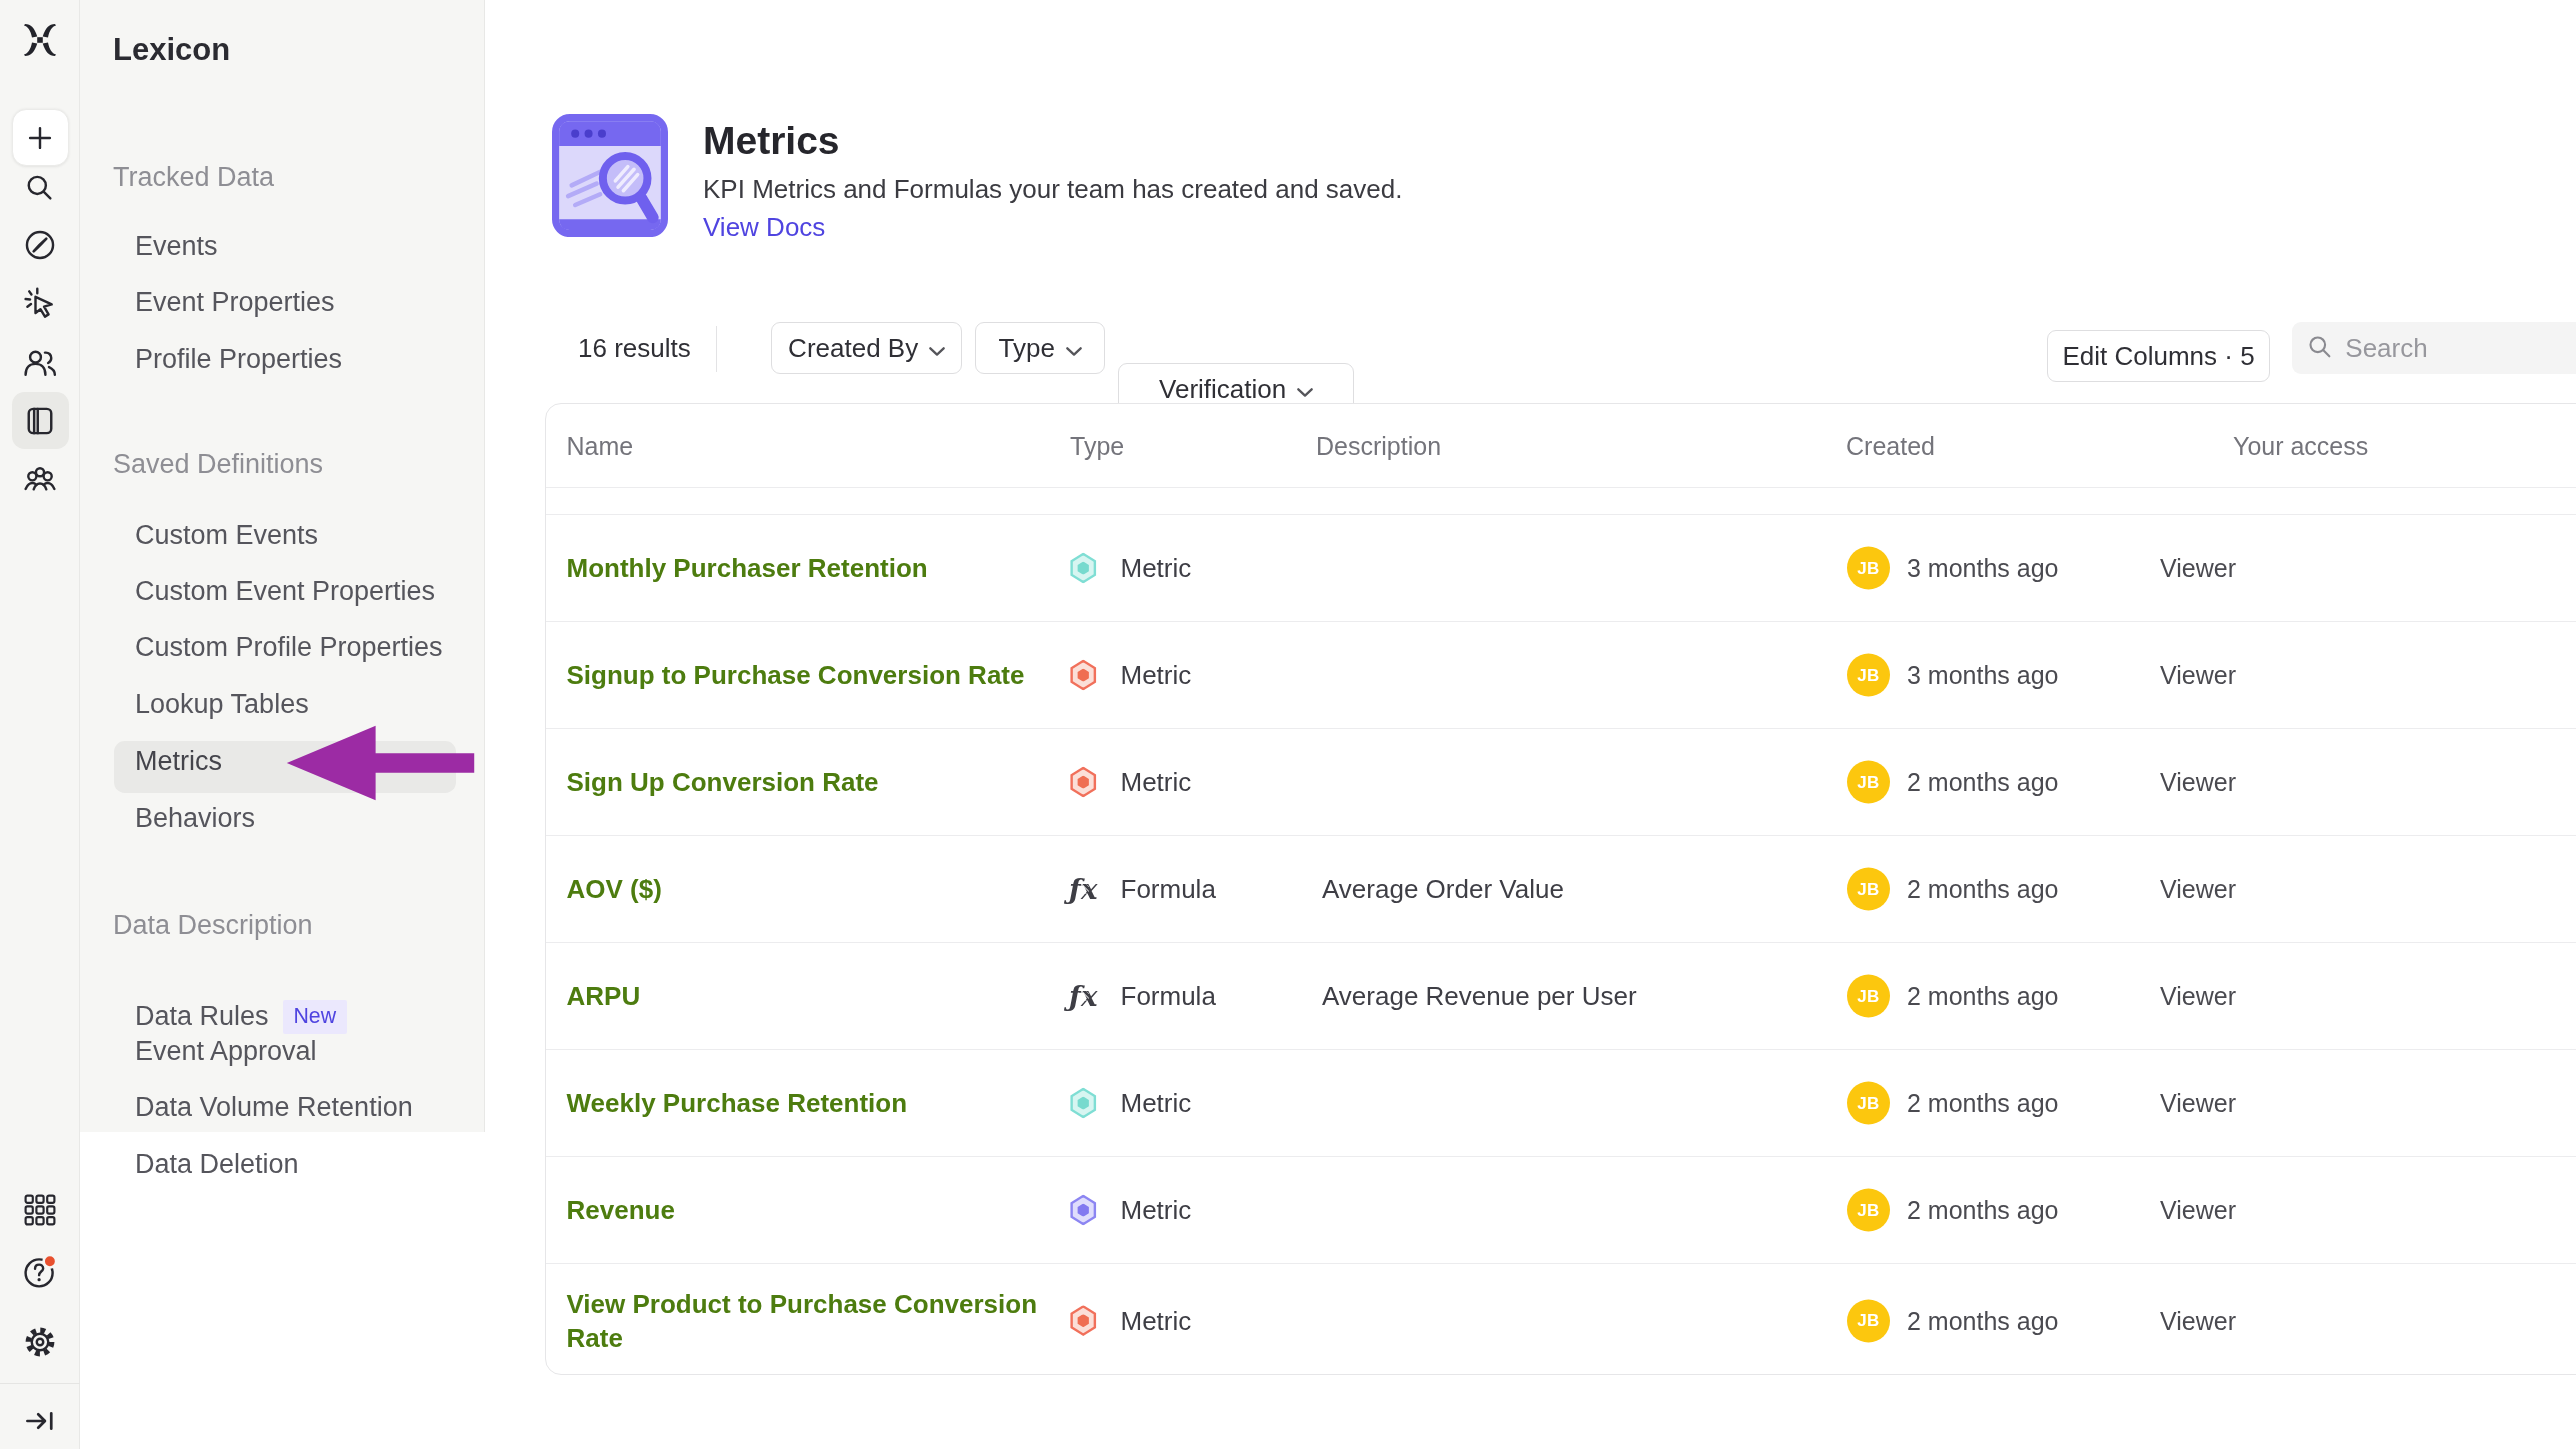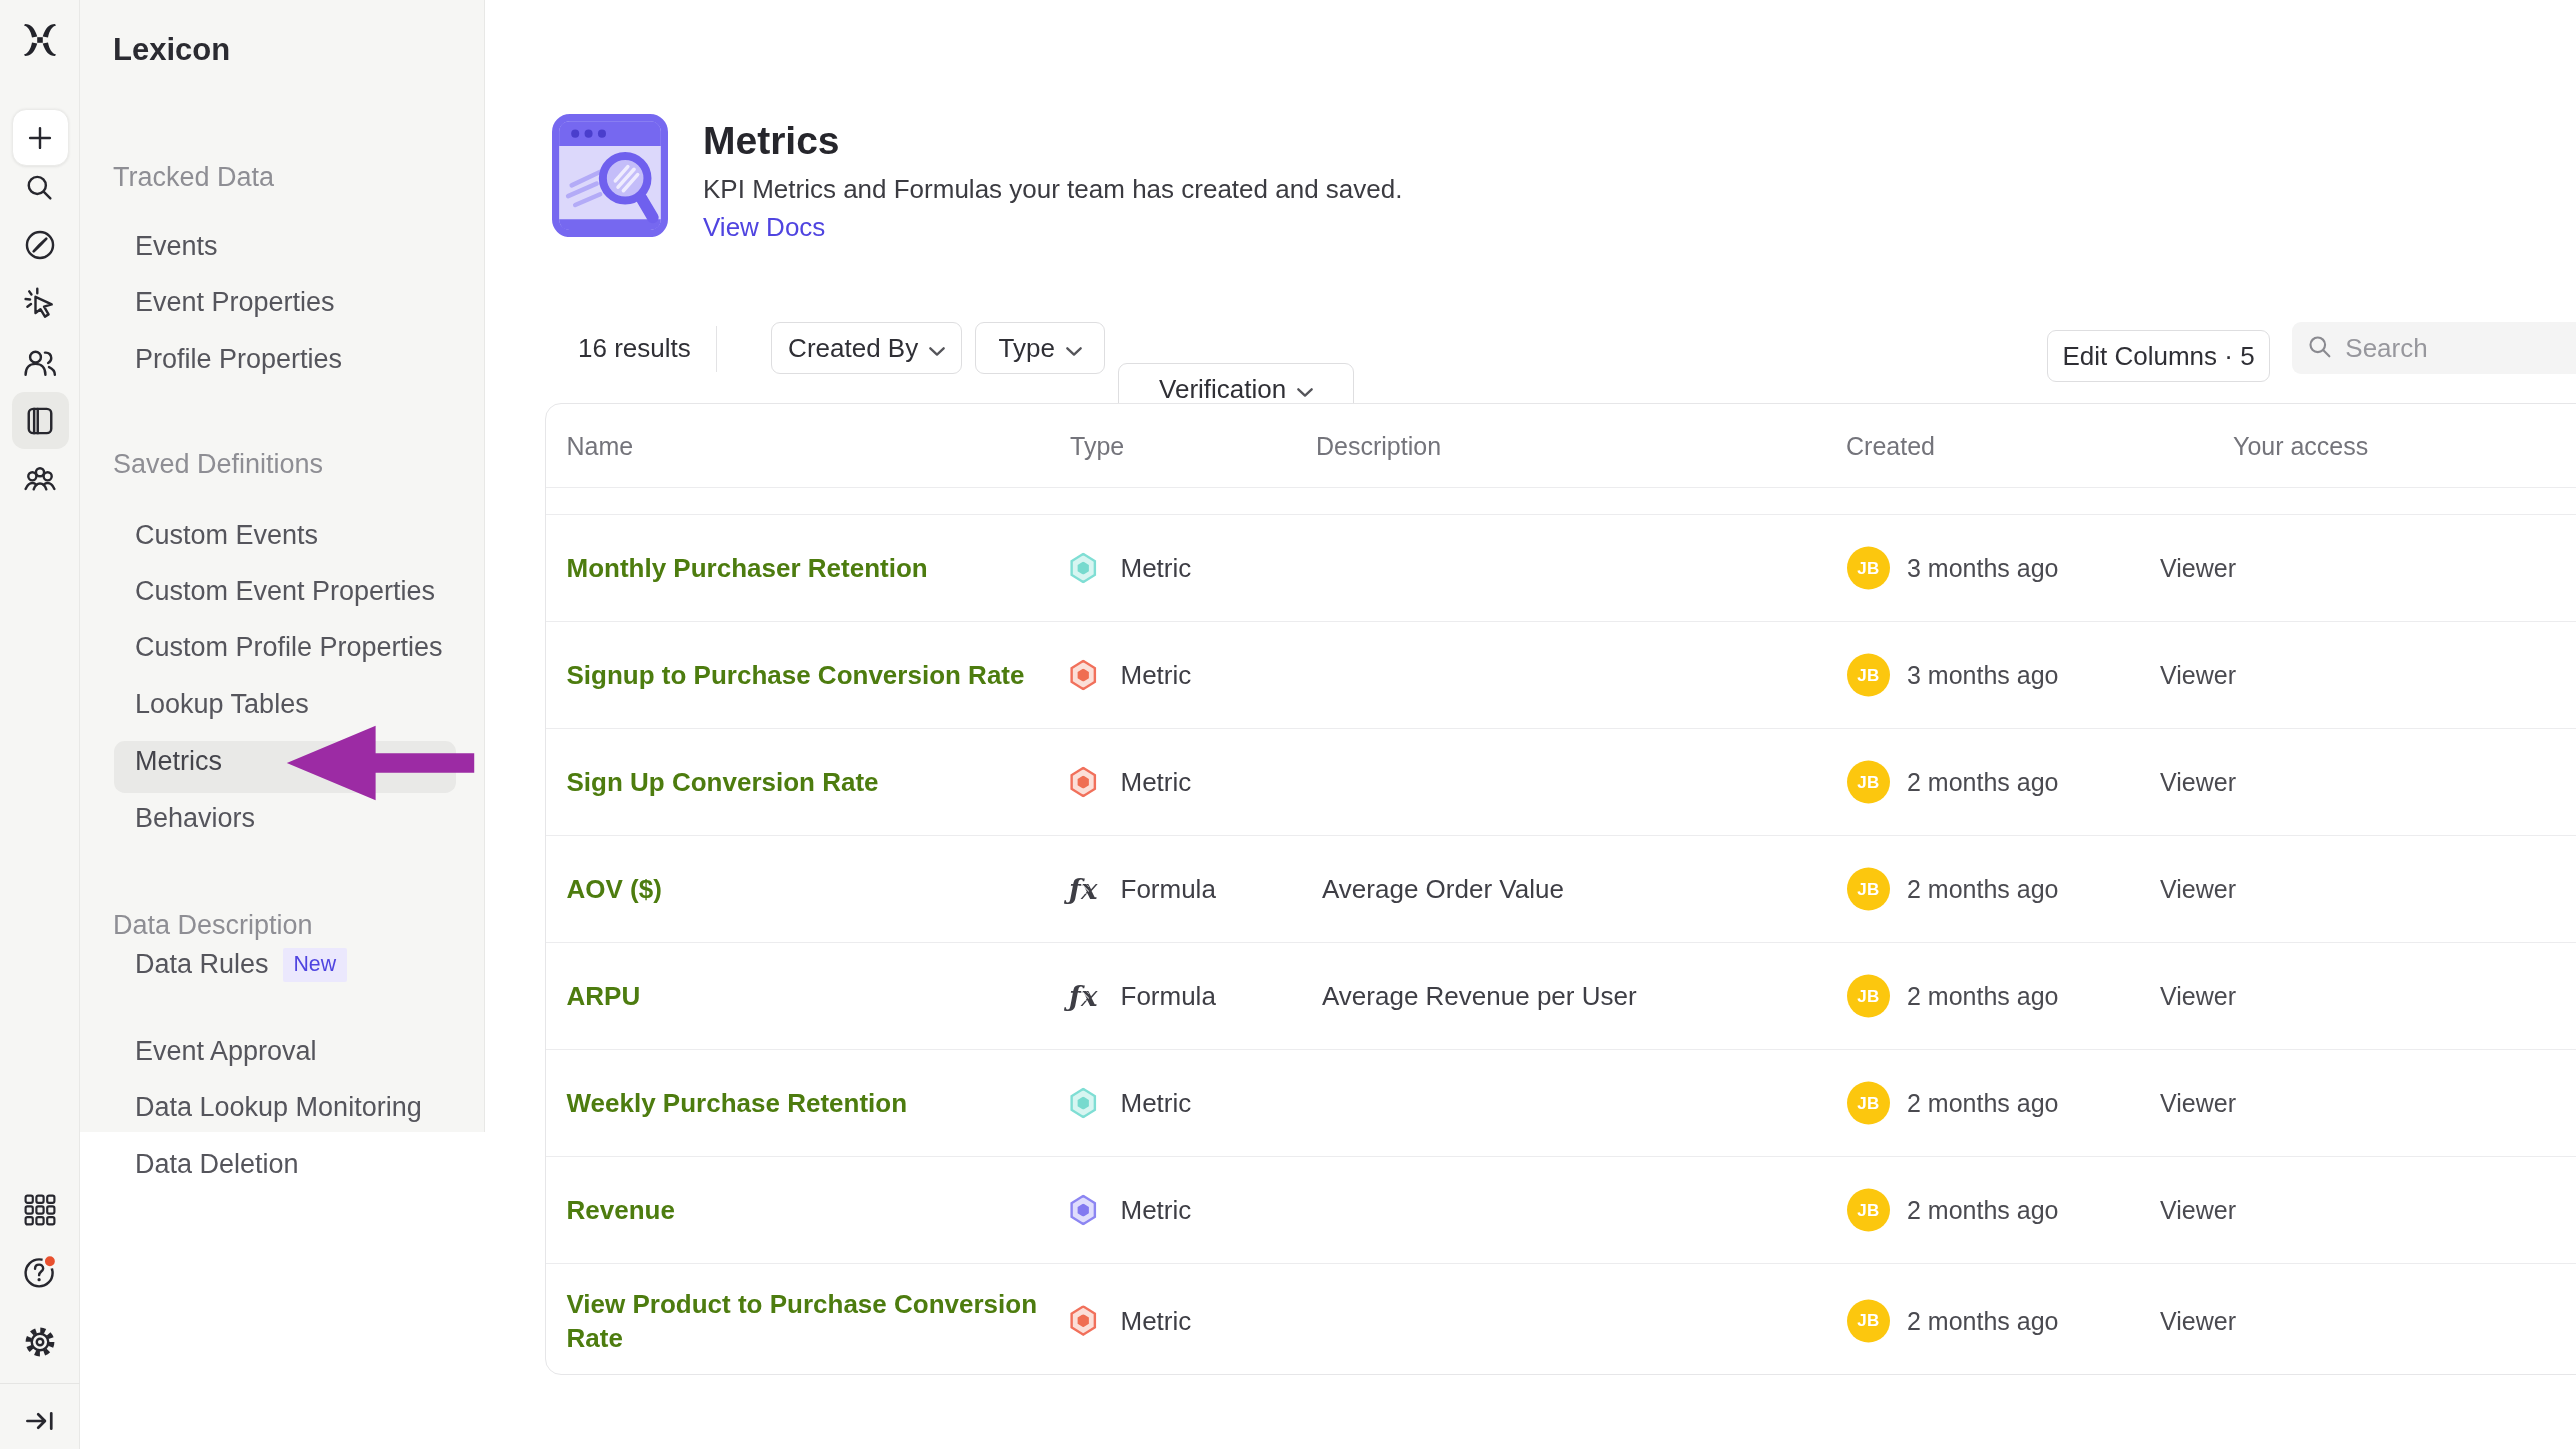--- a/index.html
+++ b/index.html
@@ -222,26 +222,26 @@
   <div class="side-heading" style="top:449px">Saved Definitions</div>
   <div class="side-item" style="top:520px">Custom Events</div>
   <div class="side-item" style="top:576px">Custom Event Properties</div>
   <div class="side-item" style="top:632px">Custom Profile Properties</div>
   <div class="side-item" style="top:689px">Lookup Tables</div>
   <div class="active-pill"></div>
   <div class="side-item active" style="top:746px">Metrics</div>
   <div class="side-item" style="top:803px">Behaviors</div>
 
   <div class="side-heading" style="top:910px">Data Description</div>
-  <div class="side-item" style="top:948px">
+  <div class="side-item" style="top:1000px">
     <span>Data Rules</span>
     <span class="new-badge">New</span>
   </div>
   <div class="side-item" style="top:1036px">Event Approval</div>
-  <div class="side-item" style="top:1092px">Data Lookup Monitoring</div>
+  <div class="side-item" style="top:1092px">Data Volume Retention</div>
   <div class="side-item" style="top:1149px">Data Deletion</div>
 </nav>
 
 <span id="anno-arrow">
   <svg width="191" height="82" viewBox="0 0 215 92">
     <path d="M2,46 L102,4 L102,35 L213,35 L213,57 L102,57 L102,88 Z" fill="#9c2ba4"></path>
   </svg>
 </span>
 
 <main id="main">

